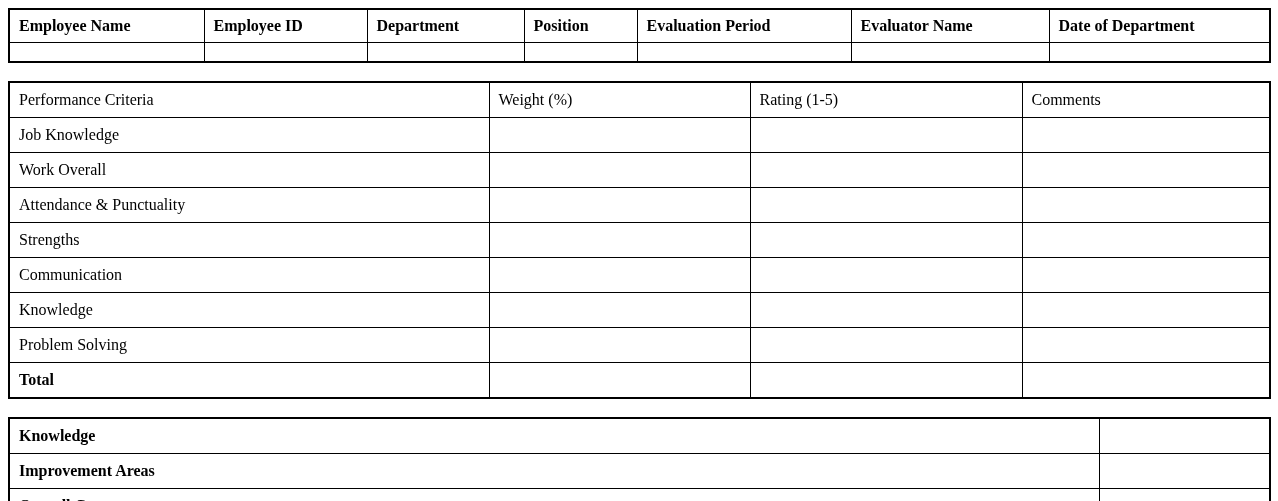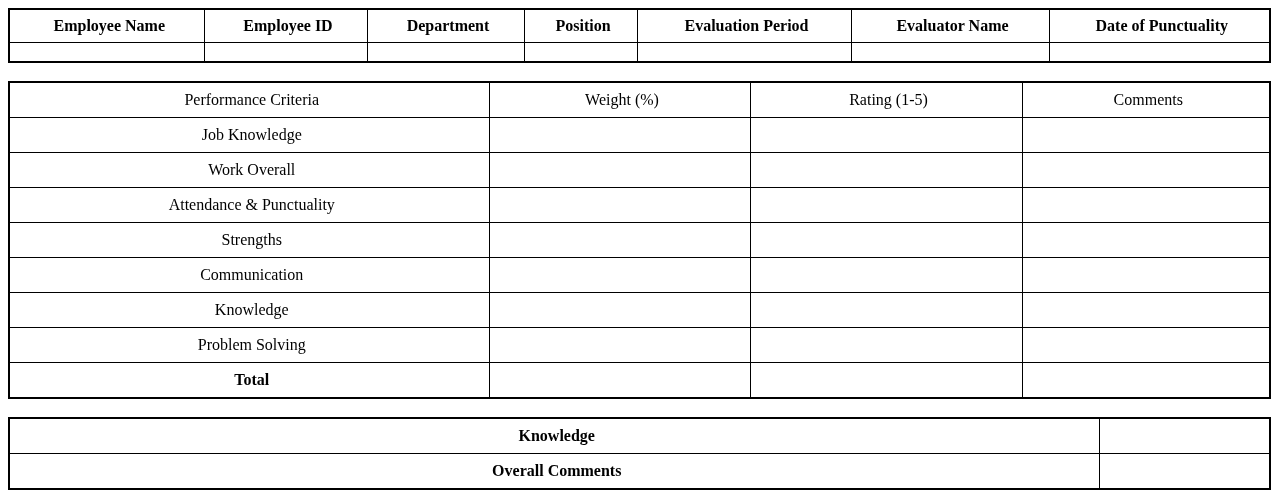--- a/index.html
+++ b/index.html
@@ -17,21 +17,21 @@
   }
   table {
     border-collapse: collapse;
     table-layout: fixed;
     width: 1261px;
     border: 2px solid #000000;
   }
   td, th {
     border: 1px solid #000000;
     padding: 0 4px 0 9px;
-    text-align: center;
+    text-align: left;
     vertical-align: middle;
     font-size: 16px;
     overflow: hidden;
     white-space: nowrap;
   }
   .gap { height: 18px; }
   .t1-header td { height: 32px; font-weight: bold; }
   .t1-empty td { height: 18px; }
   .t2 td { height: 34px; }
   .t2-header td { font-weight: normal; }
@@ -54,21 +54,21 @@
       <col style="width:221px">
     </colgroup>
     <tbody>
         <tr class="t1-header">
       <td>Employee Name</td>
       <td>Employee ID</td>
       <td>Department</td>
       <td>Position</td>
       <td>Evaluation Period</td>
       <td>Evaluator Name</td>
-      <td>Date of Punctuality</td>
+      <td>Date of Department</td>
     </tr>
     <tr class="t1-empty">
       <td></td>
       <td></td>
       <td></td>
       <td></td>
       <td></td>
       <td></td>
       <td></td>
     </tr>
@@ -148,19 +148,23 @@
     <colgroup>
       <col style="width:1090px">
         <col style="width:171px">
     </colgroup>
     <tbody>
         <tr>
       <td class="bold-cell">Knowledge</td>
       <td></td>
     </tr>
     <tr>
+      <td class="bold-cell">Improvement Areas</td>
+      <td></td>
+    </tr>
+    <tr>
       <td class="bold-cell">Overall Comments</td>
       <td></td>
     </tr>
   </tbody>
     </table>
 
 </div>
 
 </body></html>

